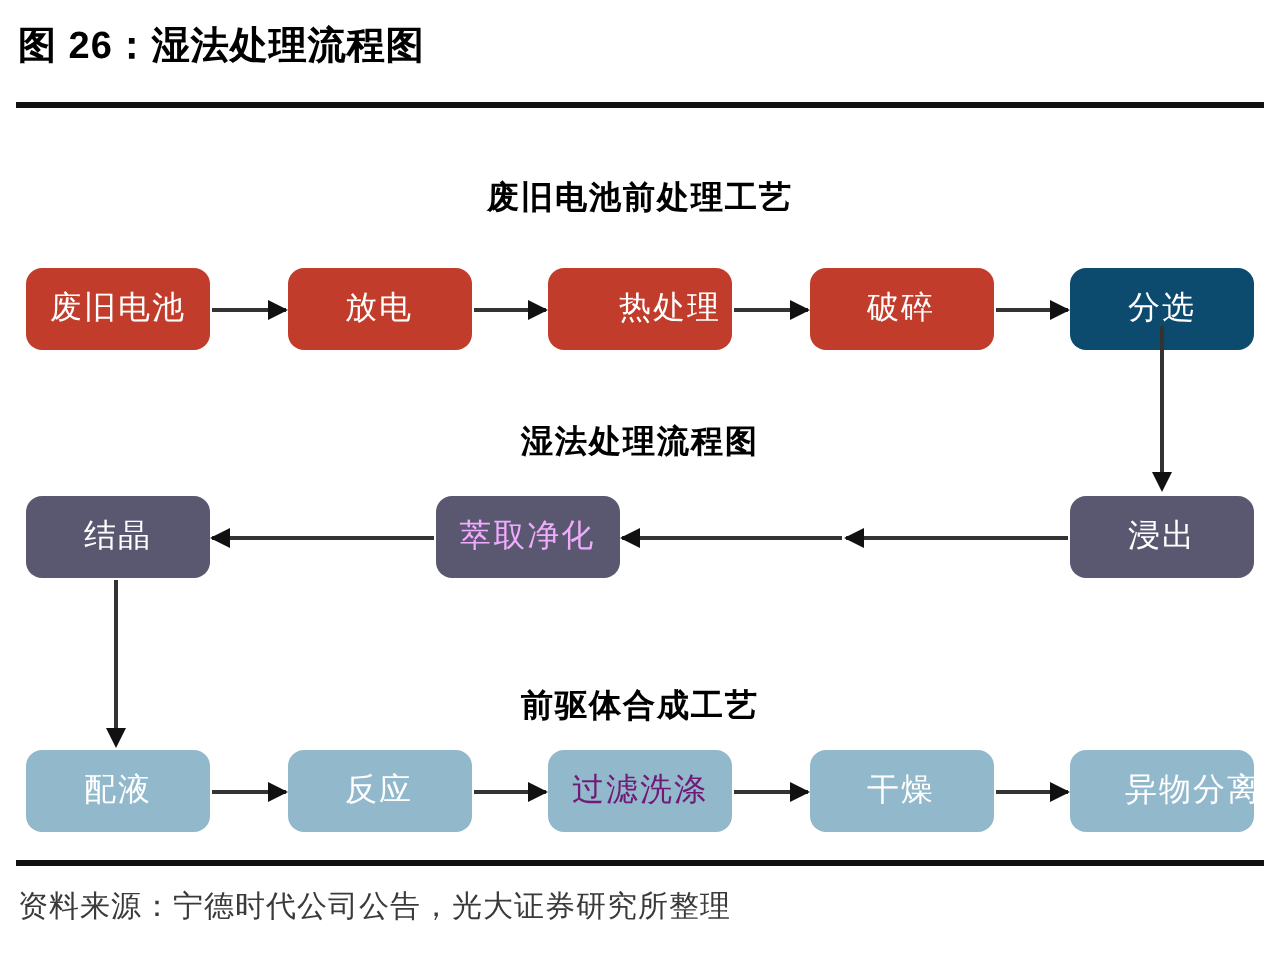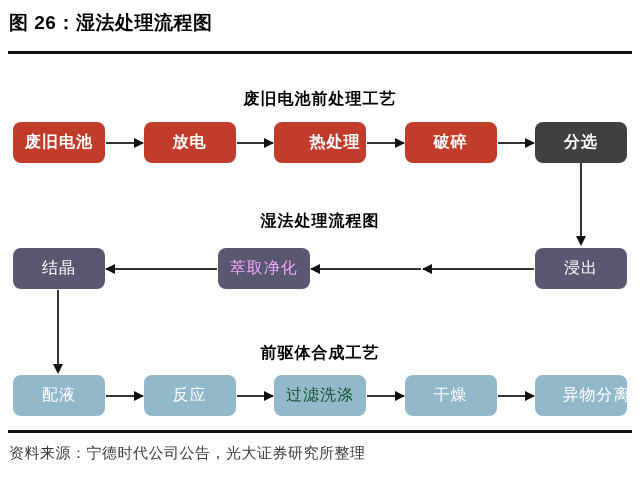--- a/index.html
+++ b/index.html
@@ -50,21 +50,21 @@
   .label-3 { top: 343px; }
   .flow-row {
     position: absolute;
     left: 13px;
     right: 13px;
     height: 41px;
     display: flex;
     align-items: center;
     justify-content: space-between;
   }
-  .row-1 { top: 122px; font-weight: bold; }
+  .row-1 { top: 134px; }
   .row-2 { top: 248px; }
   .row-3 { top: 375px; }
   .flow-node {
     flex: none;
     width: 92px;
     height: 41px;
     border-radius: 8px;
     display: flex;
     align-items: center;
     justify-content: center;
@@ -139,21 +139,21 @@
         <span class="head"></span>
       </div>
       <div class="flow-node" style="background: rgb(194, 60, 43); color: rgb(255, 255, 255); padding-left: 30px;">热处理</div>
       <div class="flow-arrow">
         <span class="head"></span>
       </div>
       <div class="flow-node" style="background: rgb(194, 60, 43); color: rgb(255, 255, 255);">破碎</div>
       <div class="flow-arrow">
         <span class="head"></span>
       </div>
-      <div class="flow-node" style="background: #404040; color: rgb(255, 255, 255);">分选</div>
+      <div class="flow-node" style="background: #0c4a6e; color: rgb(255, 255, 255);">分选</div>
     </div>
 
   <div class="section-label label-2">湿法处理流程图</div>
 
   <div class="flow-row row-2 dir-left">
       <div class="flow-node" style="background: rgb(90, 88, 113); color: rgb(255, 255, 255);">结晶</div>
       <div class="flow-arrow">
         <span class="head"></span>
       </div>
       <div class="flow-node" style="background: rgb(90, 88, 113); color: #f0abfc;">萃取净化</div>
@@ -170,21 +170,21 @@
 
   <div class="flow-row row-3 dir-right">
       <div class="flow-node" style="background: rgb(146, 184, 204); color: rgb(255, 255, 255);">配液</div>
       <div class="flow-arrow">
         <span class="head"></span>
       </div>
       <div class="flow-node" style="background: rgb(146, 184, 204); color: rgb(255, 255, 255);">反应</div>
       <div class="flow-arrow">
         <span class="head"></span>
       </div>
-      <div class="flow-node" style="background: rgb(146, 184, 204); color: #14532d;">过滤洗涤</div>
+      <div class="flow-node" style="background: rgb(146, 184, 204); color: #701a75;">过滤洗涤</div>
       <div class="flow-arrow">
         <span class="head"></span>
       </div>
       <div class="flow-node" style="background: rgb(146, 184, 204); color: rgb(255, 255, 255); font-family: Liberation Serif, serif;">干燥</div>
       <div class="flow-arrow">
         <span class="head"></span>
       </div>
       <div class="flow-node" style="background: rgb(146, 184, 204); color: rgb(255, 255, 255); padding-left: 31px;">异物分离</div>
     </div>
 

